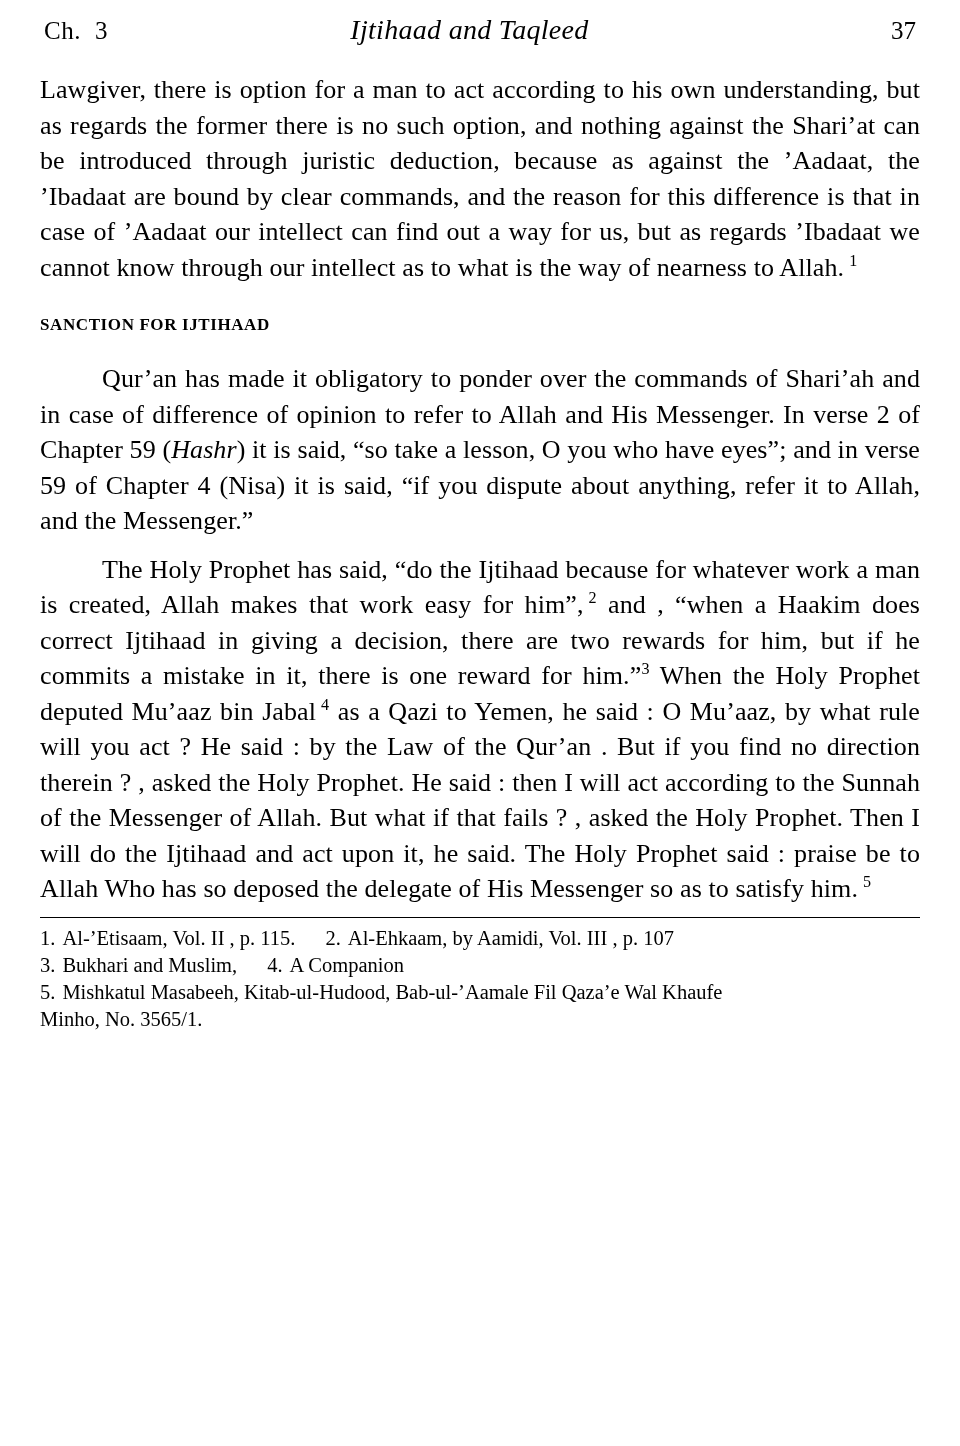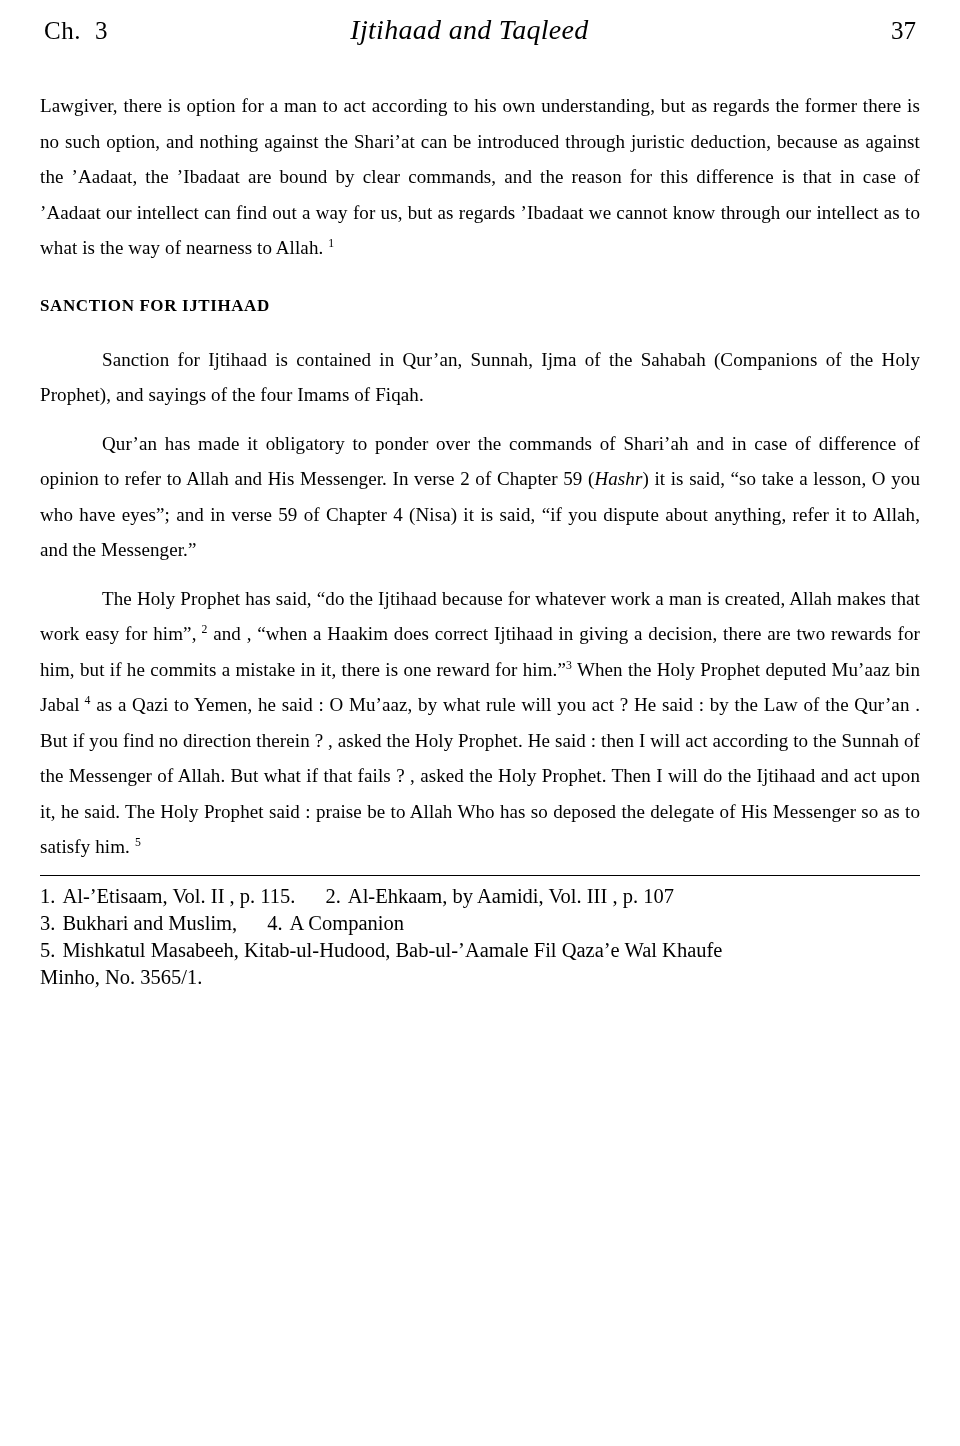--- a/index.html
+++ b/index.html
@@ -19,21 +19,21 @@
     width: 960px;
     height: 1446px;
     box-sizing: border-box;
     padding: 14px 40px 0 40px;
   }
   
   .running-head {
     display: flex;
     align-items: baseline;
     font-size: 25px;
-    margin: 0 4px 42px 4px;
+    margin: 0 4px 26px 4px;
   }
   .rh-left {
     flex: 0 0 auto;
     letter-spacing: 0.5px;
   }
   .rh-left .ch-num {
     margin-left: 14px;
   }
   .rh-center {
     flex: 1 1 auto;
@@ -43,21 +43,21 @@
     letter-spacing: 0.3px;
     padding-right: 60px;
   }
   .rh-right {
     flex: 0 0 auto;
     font-size: 25px;
   }
   
   .body-text p {
     margin: 0 0 0 0;
-    font-size: 19px;
+    font-size: 26px;
     line-height: 35.5px;
     text-align: justify;
     text-justify: inter-word;
     letter-spacing: 0.1px;
   }
   .body-text p.indent {
     text-indent: 62px;
   }
   .gap-before {
     margin-top: 13px !important;
@@ -112,21 +112,20 @@
     <div class="rh-center">Ijtihaad and Taqleed</div>
     <div class="rh-right">37</div>
   </div>
 
   <div class="body-text">
 
     <p><span>Lawgiver, there is option for a man to act according to his own understanding, but as regards the former there is no such option, and nothing against the Shari’at can be introduced through juristic deduction, because as against the ’Aadaat, the ’Ibadaat are bound by clear commands, and the reason for this difference is that in case of ’Aadaat our intellect can find out a way for us, but as regards ’Ibadaat we cannot know through our intellect as to what is the way of nearness to Allah.</span><sup class="sup-space">1</sup></p>
 
     <div class="section-heading">SANCTION FOR IJTIHAAD</div>
 
-    <p class="indent">Sanction for Ijtihaad is contained in Qur’an, Sunnah, Ijma of the Sahabah (Companions of the Holy Prophet), and sayings of the four Imams of Fiqah.</p>
 
     <p class="indent gap-before"><span>Qur’an has made it obligatory to ponder over the commands of Shari’ah and in case of difference of opinion to refer to Allah and His Messenger. In verse 2 of Chapter 59 (</span><em>Hashr</em><span>) it is said, “so take a lesson, O you who have eyes”; and in verse 59 of Chapter 4 (Nisa) it is said, “if you dispute about anything, refer it to Allah, and the Messenger.”</span></p>
 
     <p class="indent gap-before"><span>The Holy Prophet has said, “do the Ijtihaad because for whatever work a man is created, Allah makes that work easy for him”,</span><sup class="sup-space">2</sup> <span>and , “when a Haakim does correct Ijtihaad in giving a decision, there are two rewards for him, but if he commits a mistake in it, there is one reward for him.”</span><sup>3</sup> <span>When the Holy Prophet deputed Mu’aaz bin Jabal</span><sup class="sup-space">4</sup> <span>as a Qazi to Yemen, he said : O Mu’aaz, by what rule will you act ? He said : by the Law of the Qur’an . But if you find no direction therein ? , asked the Holy Prophet. He said : then I will act according to the Sunnah of the Messenger of  Allah. But what if that fails ? , asked the Holy Prophet. Then I will do the Ijtihaad and act upon it, he said. The Holy Prophet said : praise be  to Allah Who has so deposed the delegate of His Messenger so as to satisfy him.</span><sup class="sup-space">5</sup></p>
 
   </div>
 
   <hr class="footnote-rule">
 
   <div class="footnotes">

